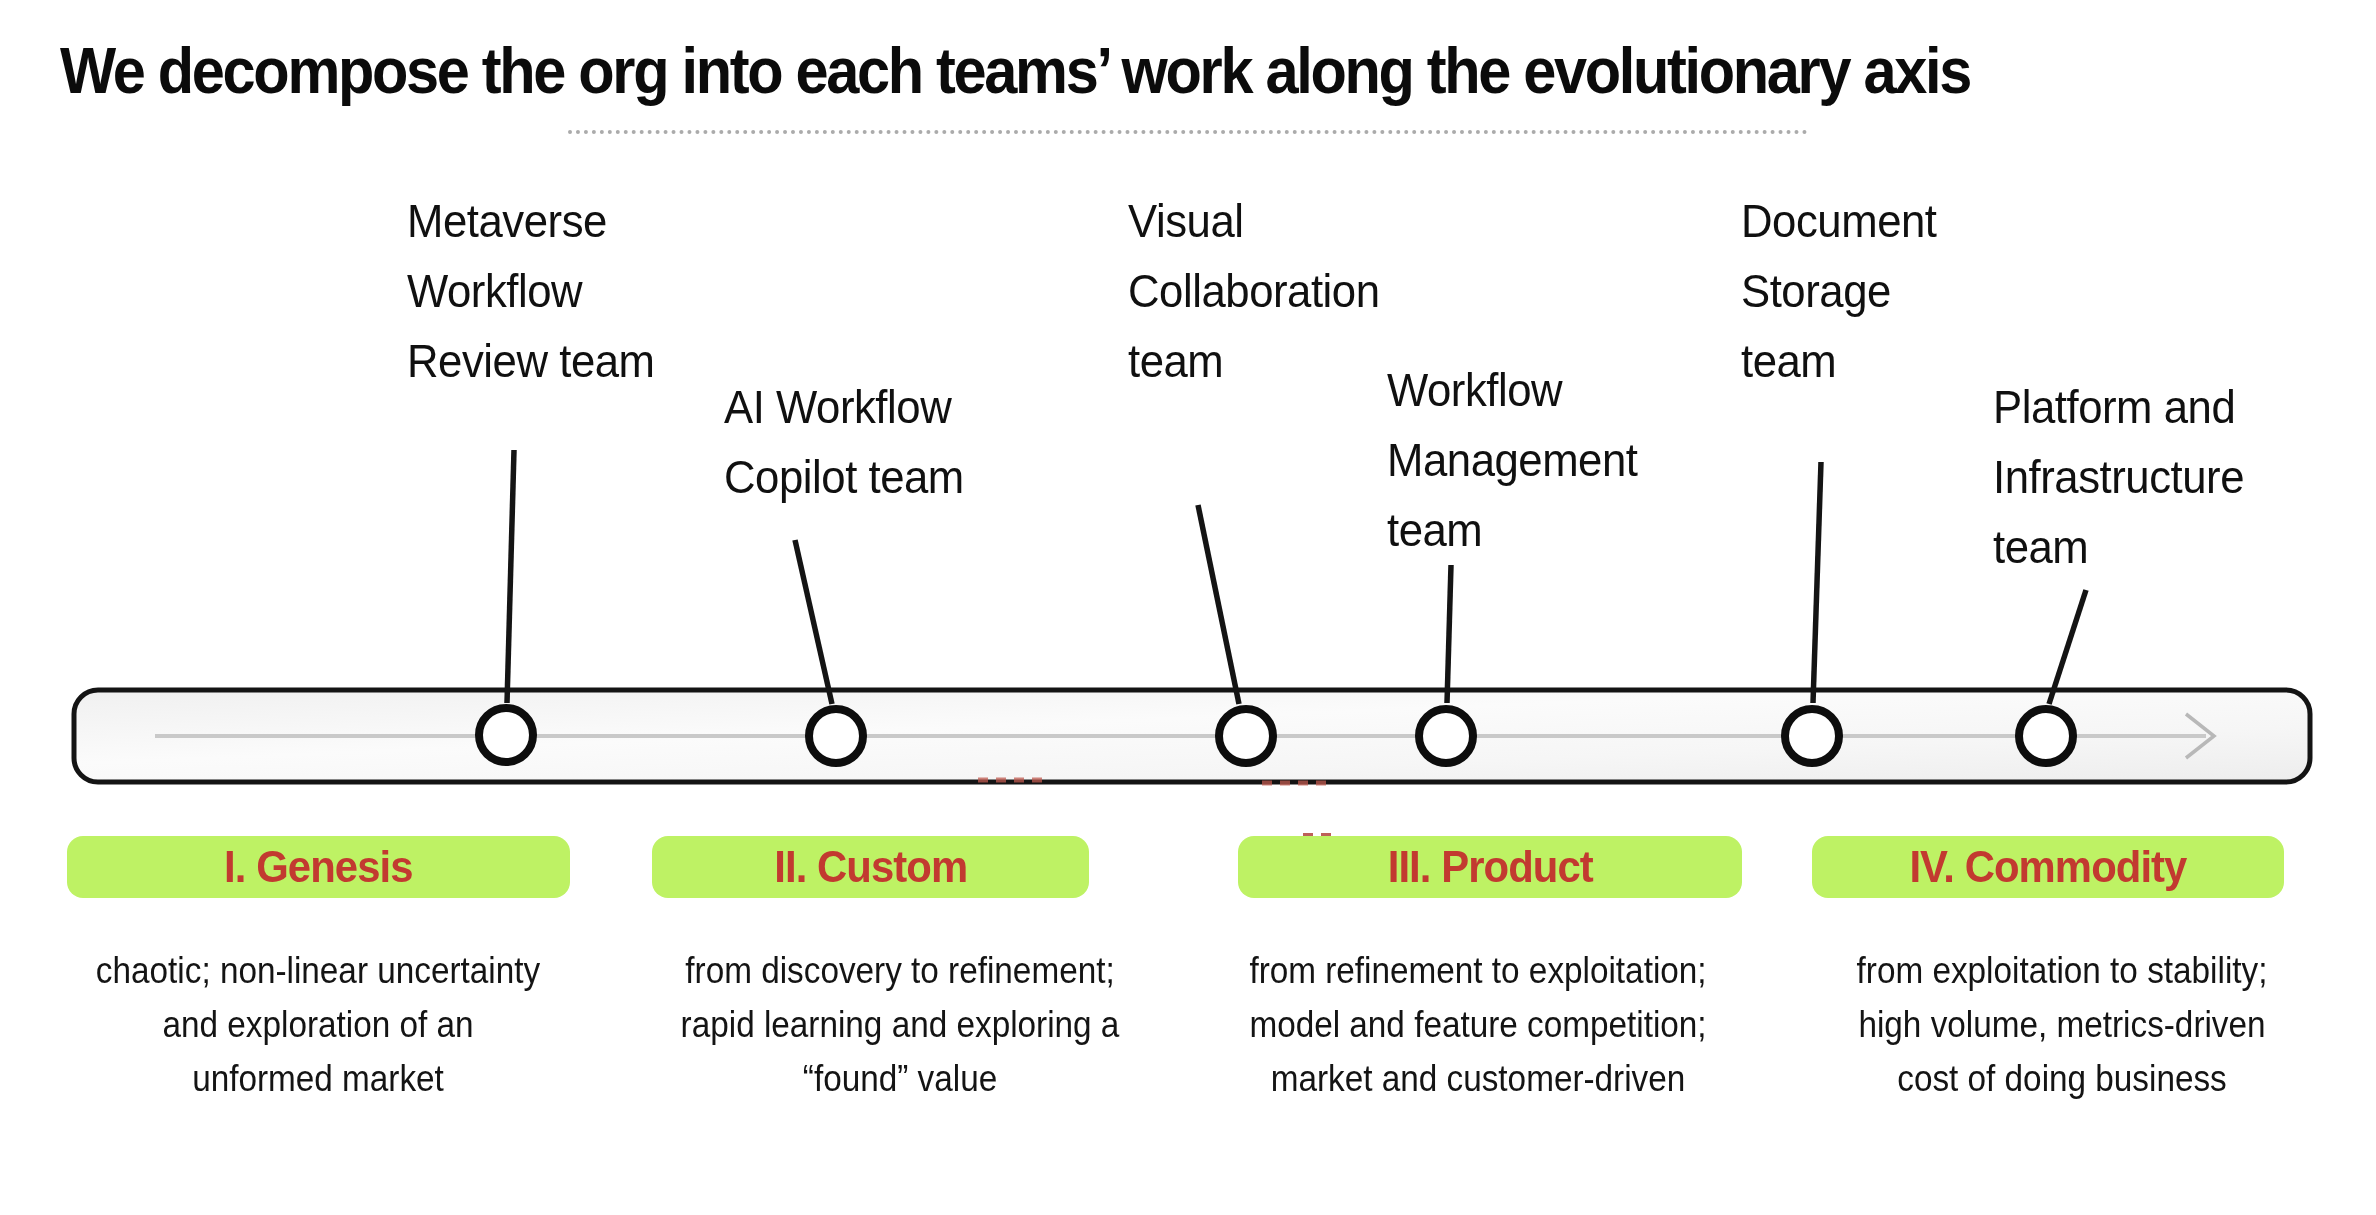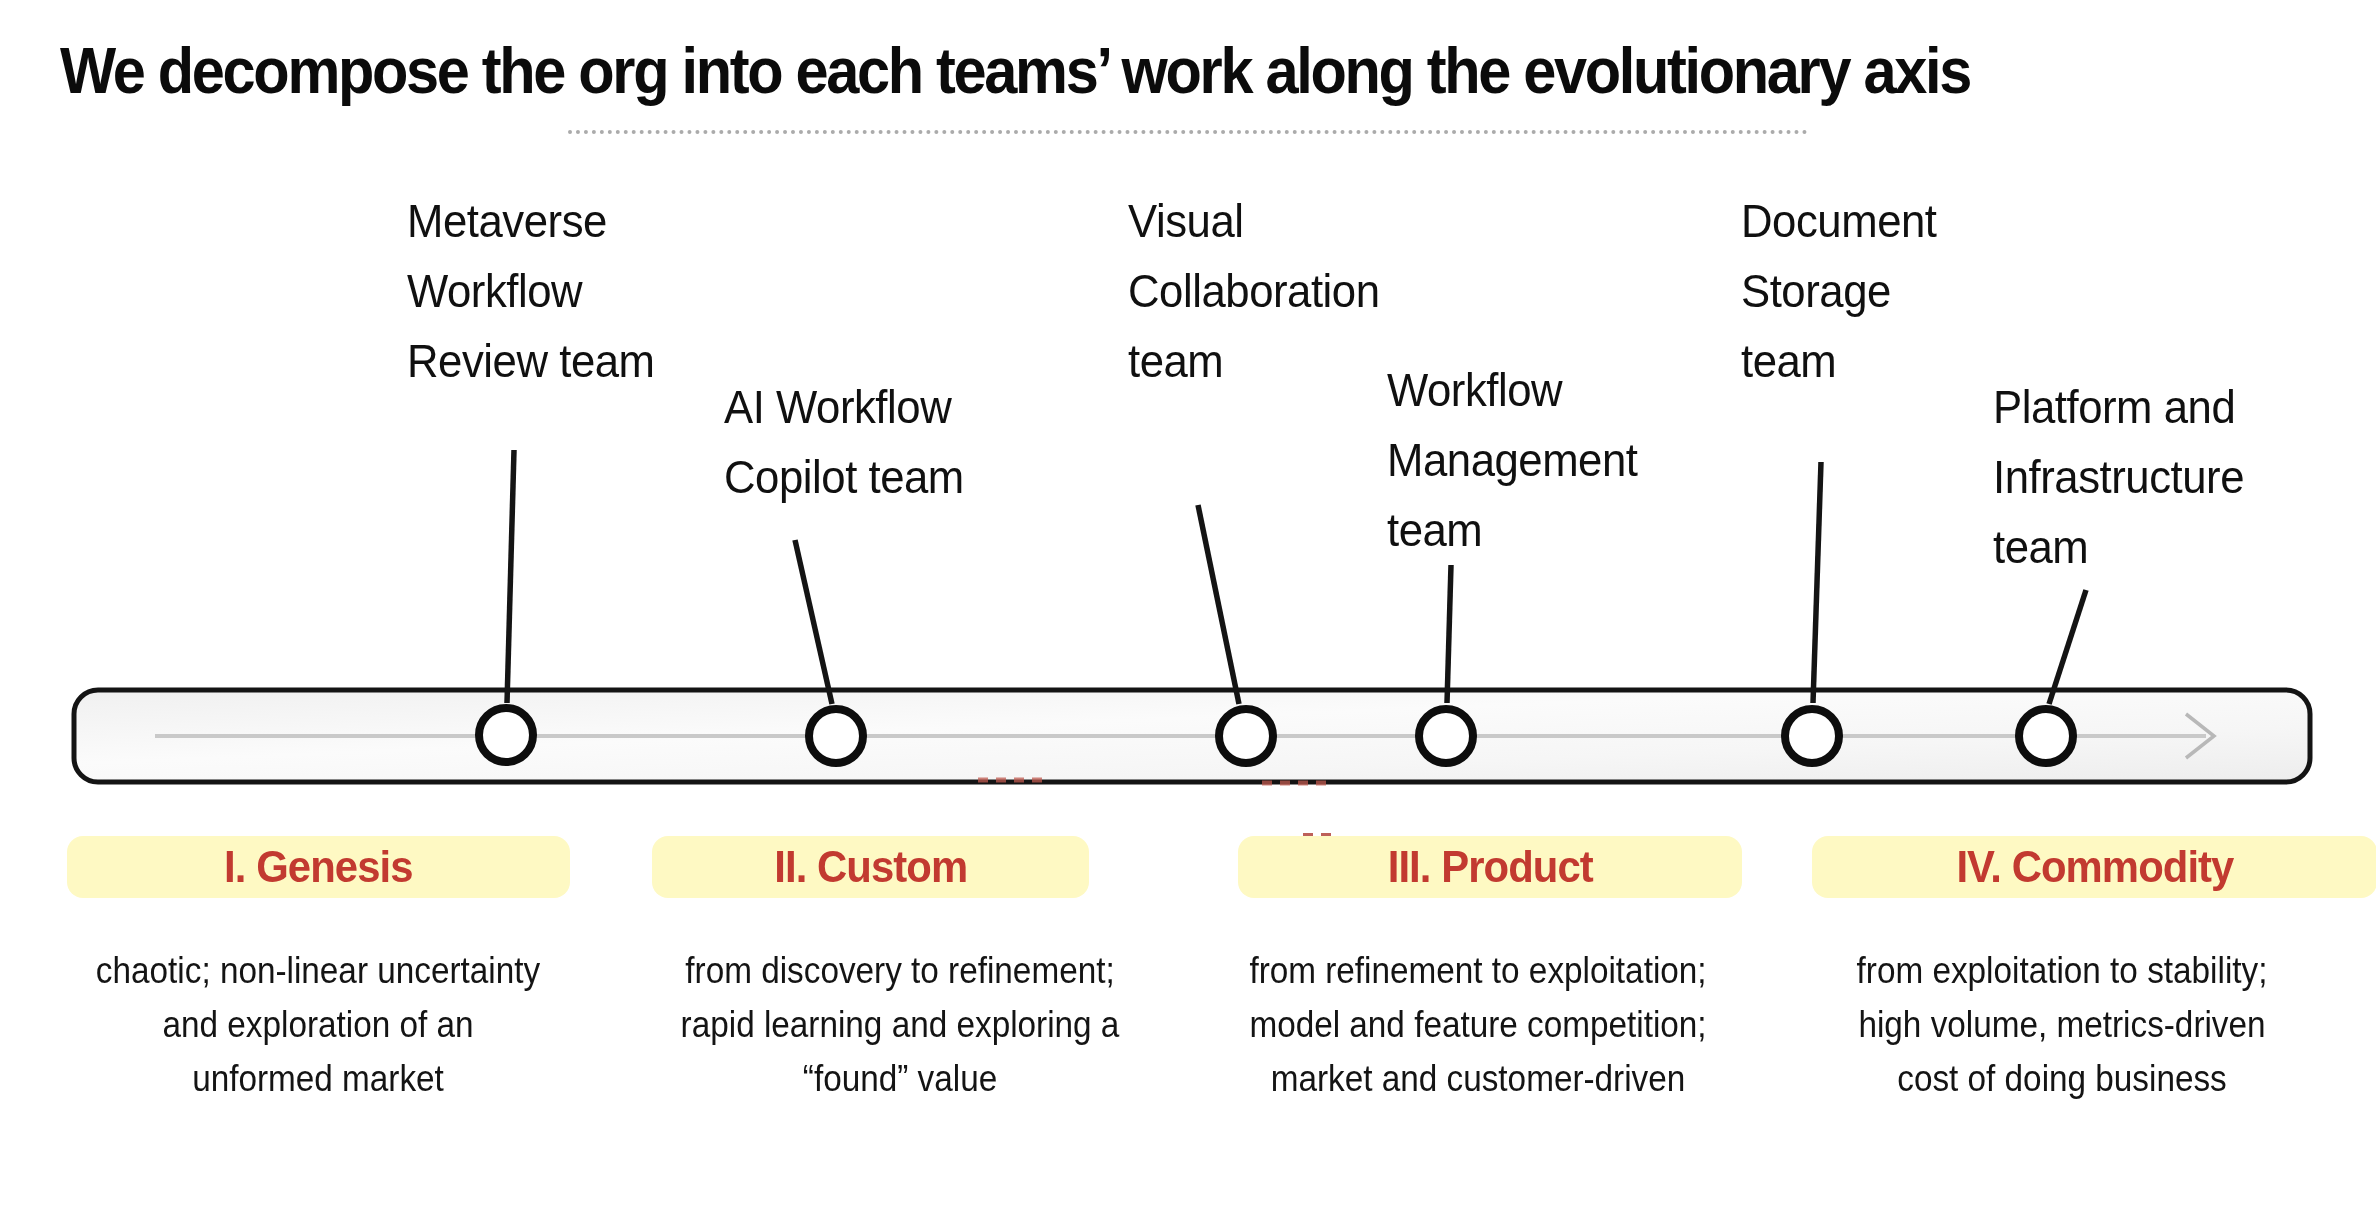--- a/index.html
+++ b/index.html
@@ -48,30 +48,30 @@
   .team-5 { left: 1741px; top: 186px; }
   .team-6 { left: 1993px; top: 372px; }
   .diagram-svg {
     position: absolute;
     left: 0; top: 0;
   }
   .chip {
     position: absolute;
     top: 836px;
     height: 62px;
-    background: #fef9c3;
+    background: #bef264;
     border-radius: 16px;
     display: flex;
     align-items: center;
     justify-content: center;
   }
   .chip-1 { left: 67px;   width: 503px; }
   .chip-2 { left: 652px;  width: 437px; }
   .chip-3 { left: 1226px; width: 504px; margin-left: 12px; }
-  .chip-4 { left: 1812px; width: 565px; }
+  .chip-4 { left: 1812px; width: 472px; }
   .chip span {
     font-size: 45px;
     font-weight: bold;
     letter-spacing: -1px;
     color: #c23a30;
     white-space: nowrap;
     transform: scaleX(0.93);
     transform-origin: center center;
   }
   .desc {

